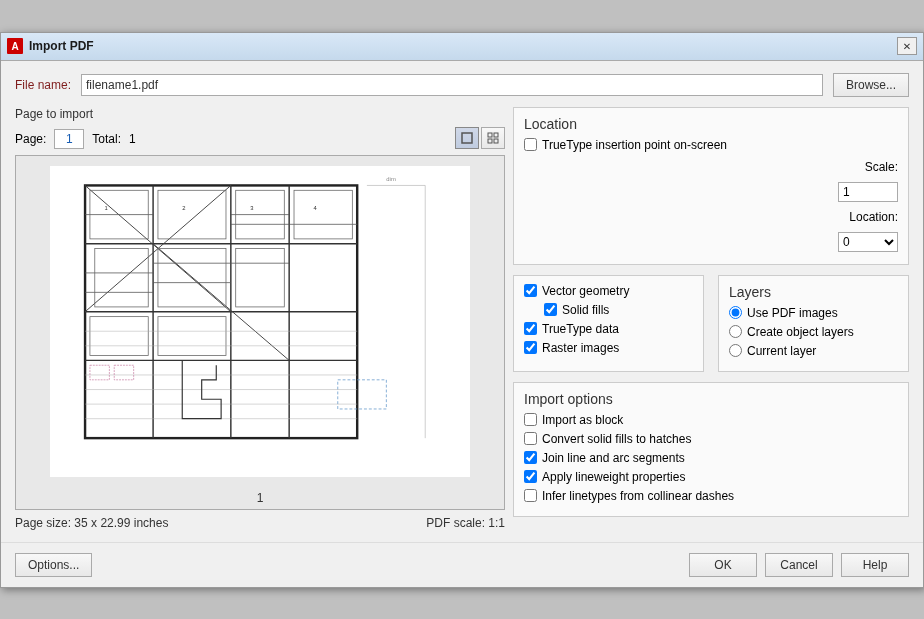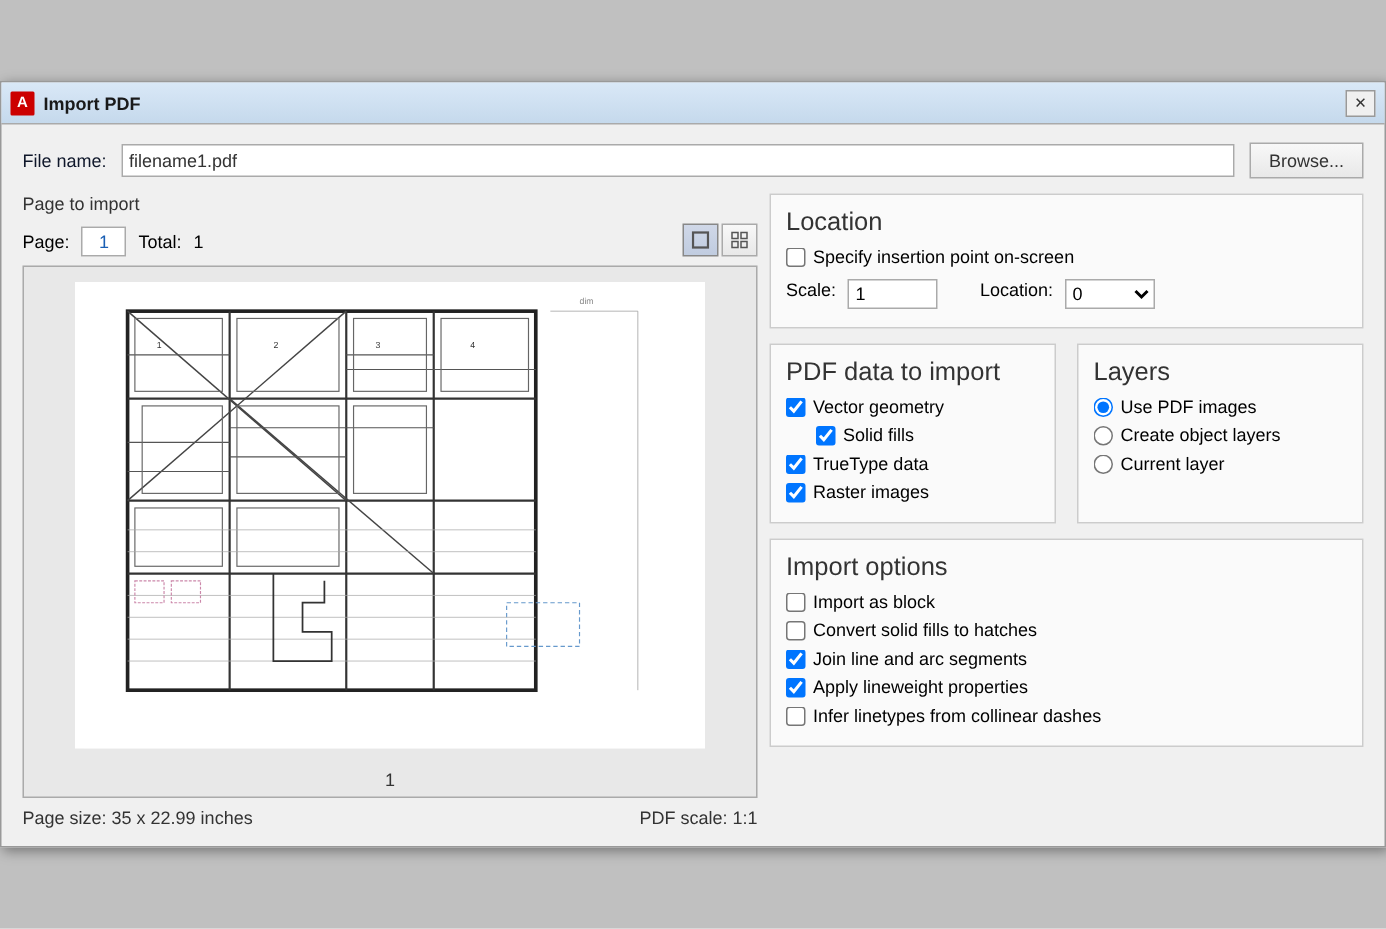--- a/index.html
+++ b/index.html
@@ -64,21 +64,21 @@
     .dialog-body {
       padding: 12px 14px;
     }
     .file-row {
       display: flex;
       align-items: center;
       gap: 10px;
       margin-bottom: 10px;
     }
     .file-label {
-      color: #0f172a;
+      color: #7f1d1d;
       white-space: nowrap;
     }
     .file-input {
       flex: 1;
       height: 22px;
       border: 1px solid #aaa;
       background: white;
       padding: 0 4px;
       font-size: 12px;
       color: #333;
@@ -191,29 +191,30 @@
       height: 100%;
     }
     
     .section-box {
       border: 1px solid #ccc;
       background: #fafafa;
       padding: 8px 10px;
       margin-bottom: 10px;
     }
     .section-header {
-      font-size: 17px;
+      font-size: 14px;
       color: #333;
       margin-bottom: 6px;
     }
     .form-row {
       display: flex;
-      align-items: flex-start;
+      align-items: flex-end;
       gap: 8px;
       margin-bottom: 4px;
+      flex-direction: column;
     }
     .checkbox-row {
       display: flex;
       align-items: center;
       gap: 5px;
       margin-bottom: 5px;
       cursor: pointer;
     }
     .checkbox-row input[type=checkbox] {
       width: 13px;
@@ -396,36 +397,35 @@
           <span>PDF scale:  1:1</span>
         </div>
       </div>
 
       <div class="right-panel">
 
         <div class="section-box">
           <div class="section-header">Location</div>
           <div class="specify-row">
             <input type="checkbox" id="specify-cb" style="">
-            <label for="specify-cb">Specify insertion point on-screen</label>
+            <label for="specify-cb">TrueType insertion point on-screen</label>
           </div>
           <div class="form-row">
             <span>Scale:</span>
             <input type="text" class="text-input" value="1" style="">
             <span style="margin-left:20px;">Location:</span>
             <select class="select-input">
               <option>0</option>
             </select>
           </div>
         </div>
 
         <div class="two-col">
 
           <div class="section-box">
-            <div class="section-header">PDF data to import</div>
             <div class="checkbox-row">
               <input type="checkbox" id="vg-cb" checked="" style="">
               <label for="vg-cb">Vector geometry</label>
             </div>
             <div class="checkbox-row indented">
               <input type="checkbox" id="sf-cb" checked="" style="">
               <label for="sf-cb">Solid fills</label>
             </div>
             <div class="checkbox-row">
               <input type="checkbox" id="tt-cb" checked="" style="">
@@ -475,13 +475,21 @@
           <div class="checkbox-row">
             <input type="checkbox" id="ilt-cb" style="">
             <label for="ilt-cb">Infer linetypes from collinear dashes</label>
           </div>
         </div>
 
       </div>
     </div>
   </div>
 
+  <div class="dialog-footer">
+    <button class="btn">Options...</button>
+    <div class="footer-right">
+      <button class="btn btn-primary">OK</button>
+      <button class="btn btn-primary">Cancel</button>
+      <button class="btn btn-primary">Help</button>
+    </div>
+  </div>
 </div>
 
 </body></html>

